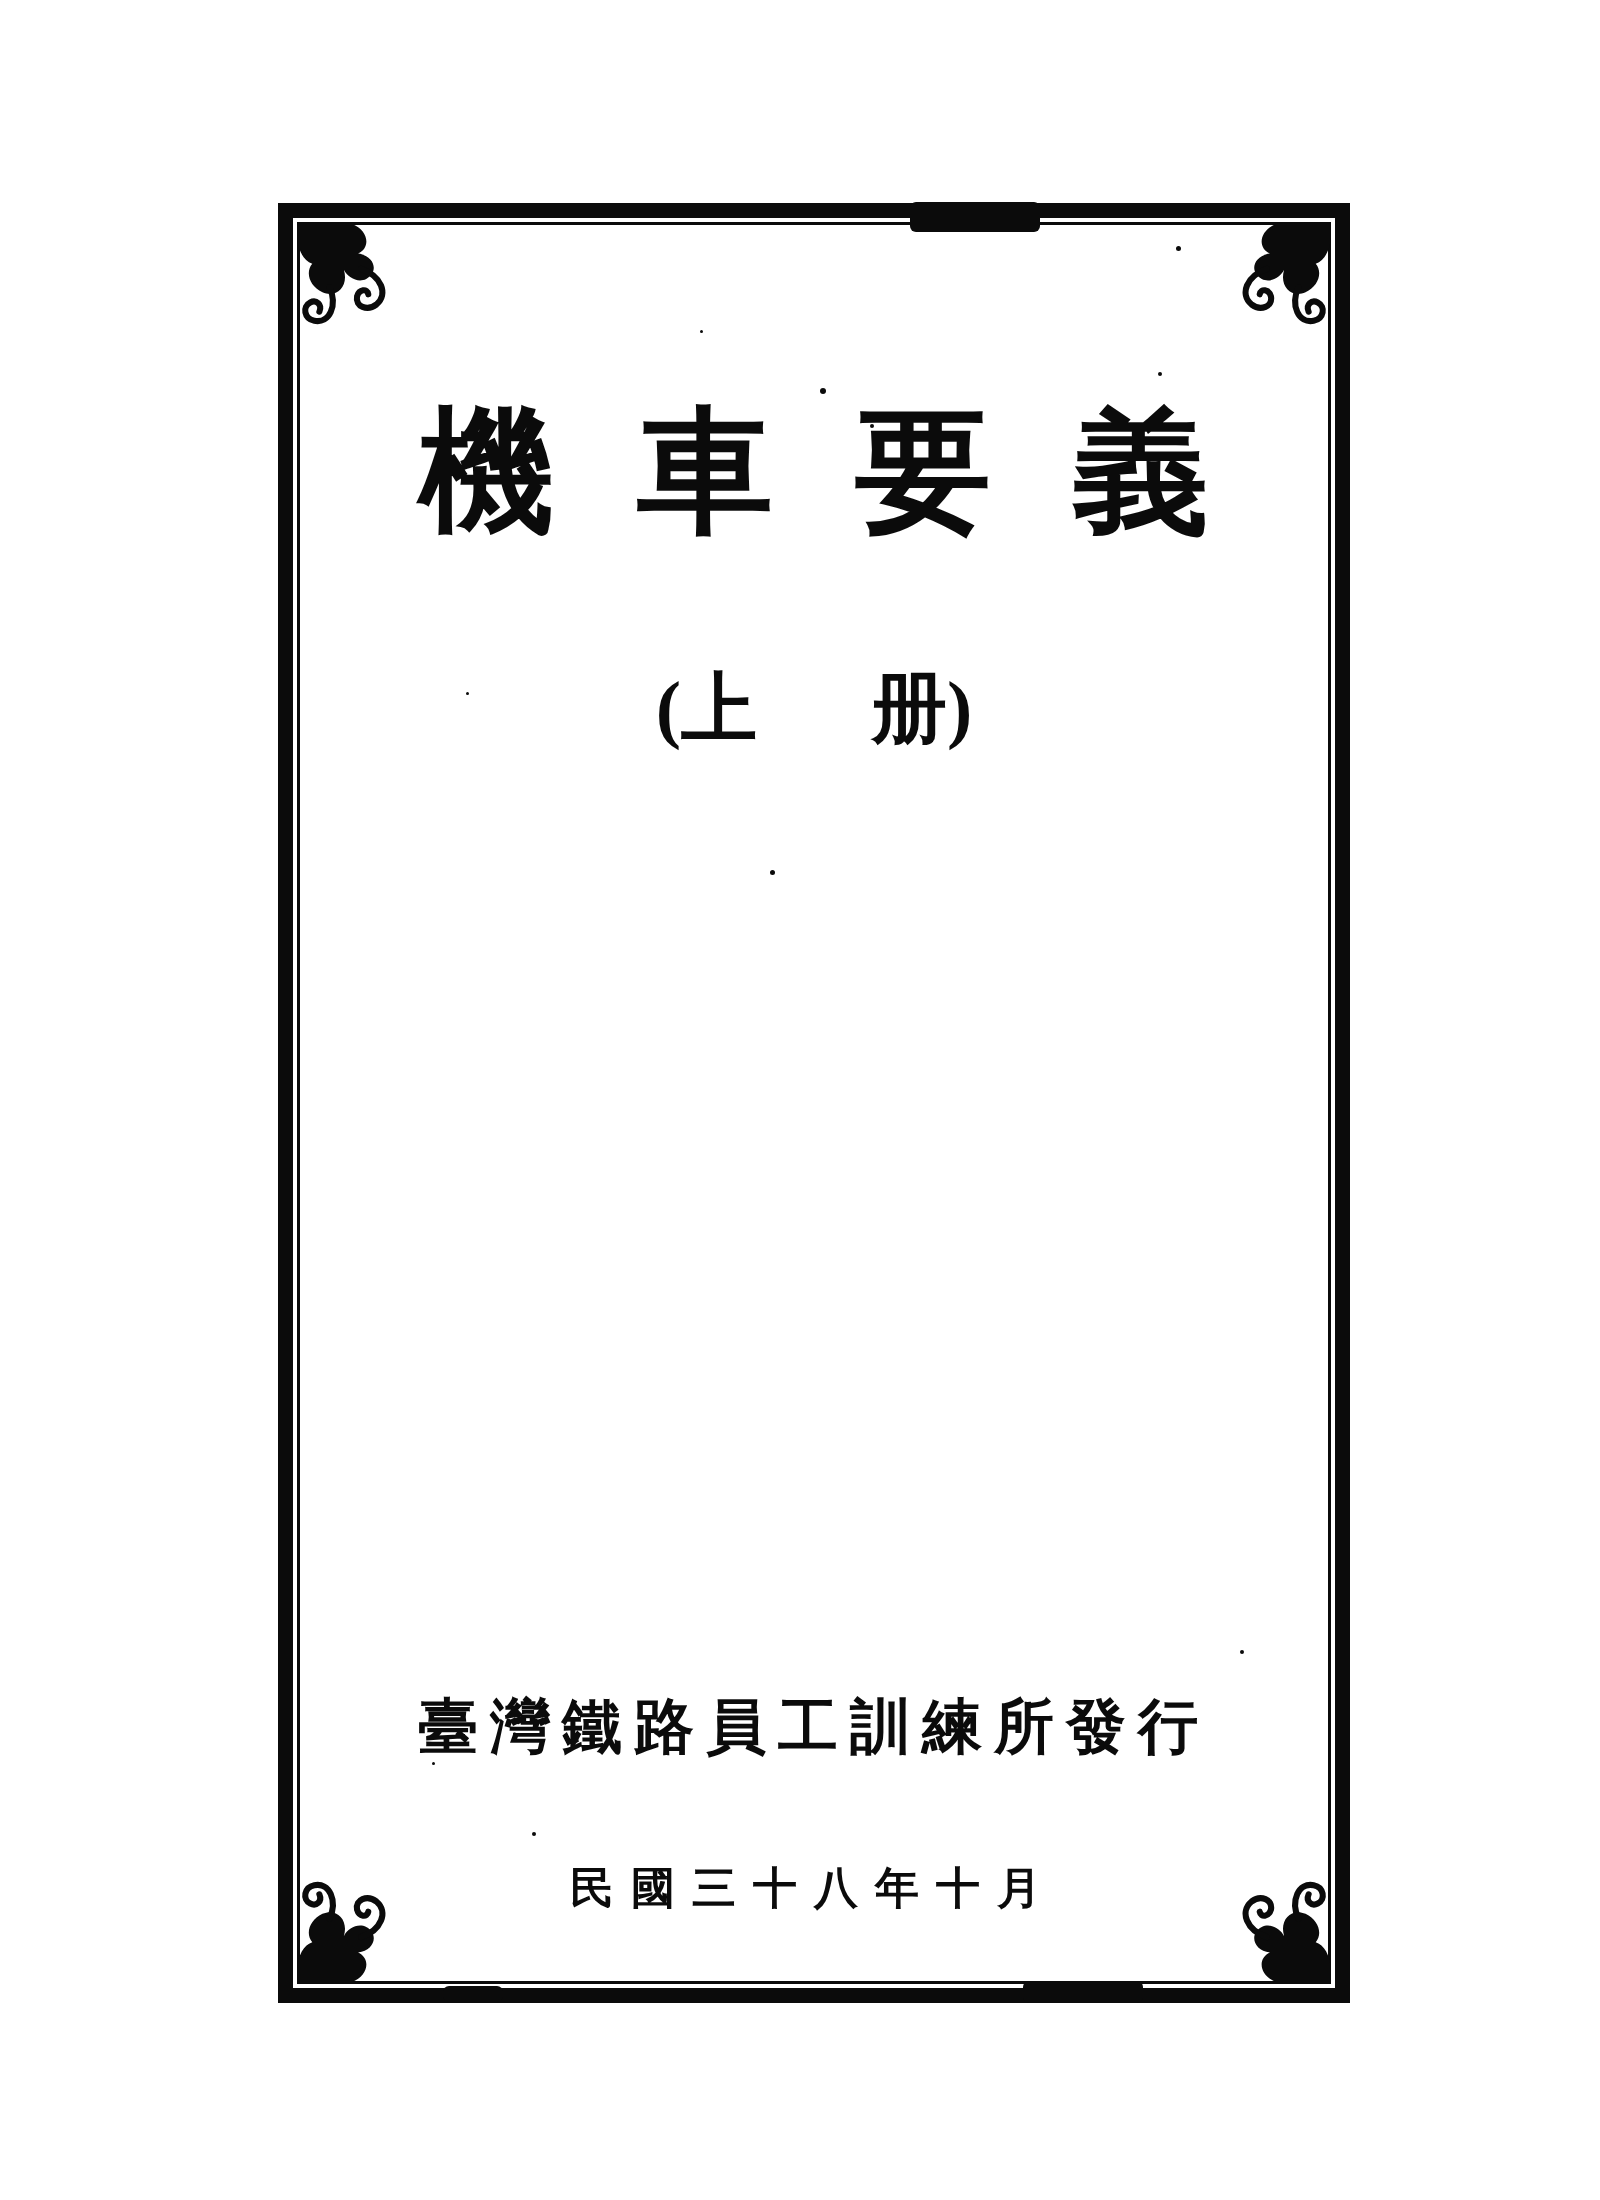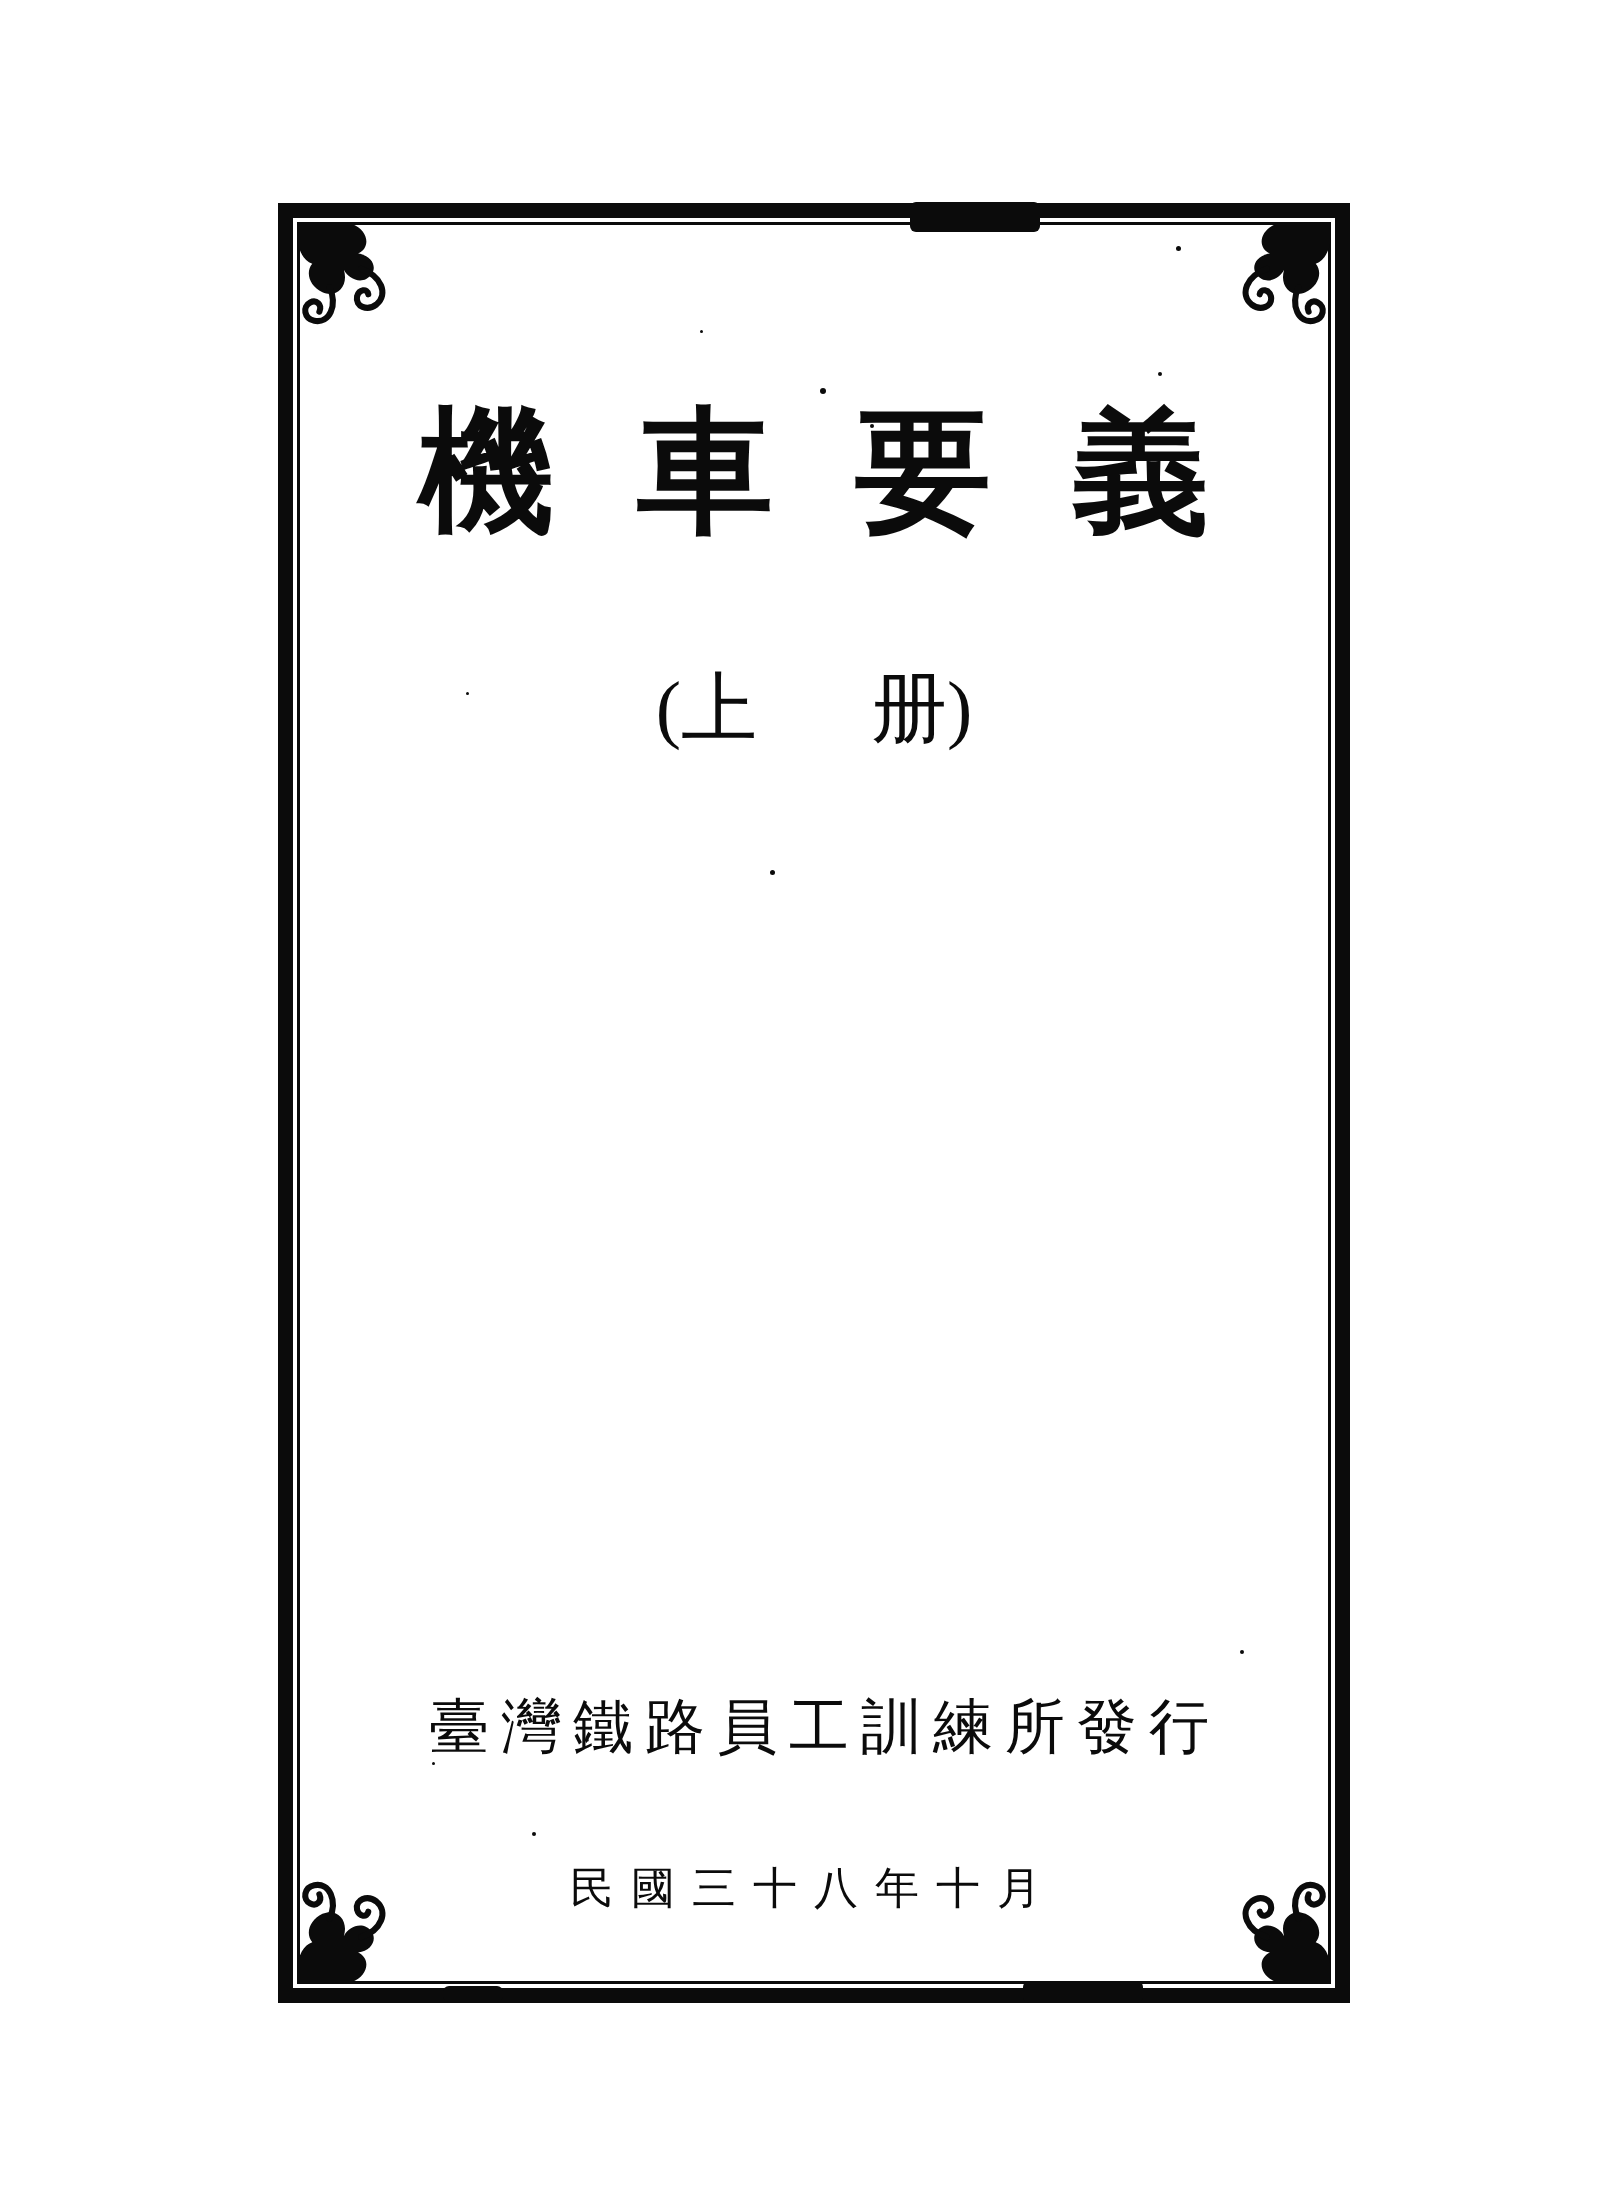--- a/index.html
+++ b/index.html
@@ -50,38 +50,38 @@
   .orn-tr { top: 4px;  right: 4px;  transform: scaleX(-1); }
   .orn-bl { bottom: 4px; left: 4px; transform: scaleY(-1); }
   .orn-br { bottom: 4px; right: 4px; transform: scale(-1,-1); }
   
   .line {
     position: absolute;
     left: 0;
     width: 100%;
     text-align: center;
     line-height: 1;
-    font-weight: normal;
+    font-weight: bold;
     white-space: nowrap;
   }
   .title-row {
     position: absolute;
     top: 186px;
     left: 0;
     width: 100%;
     display: flex;
     justify-content: center;
     gap: 82px;
     font-size: 136px;
     font-weight: bold;
     line-height: 1;
   }
   .volume-line    { top: 452px;  font-size: 76px; word-spacing: 95px; }
   .author-line    { top: 665px;  font-size: 80px; letter-spacing: 10px; }
-  .publisher-line { top: 1479px; font-size: 60px; letter-spacing: 12px; padding-left: 11px; }
+  .publisher-line { top: 1479px; font-size: 60px; letter-spacing: 12px; }
   .date-line      { top: 1649px; font-size: 44px; letter-spacing: 17px; }
   
   .speck {
     position: absolute;
     background: #0b0b0b;
     border-radius: 50%;
   }
 </style>
 </head>
 <body>

